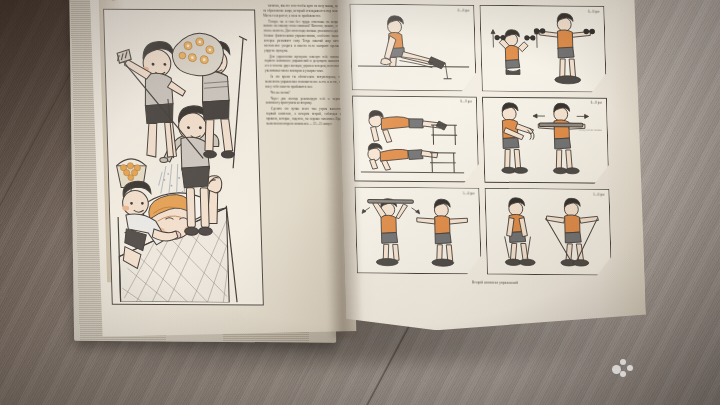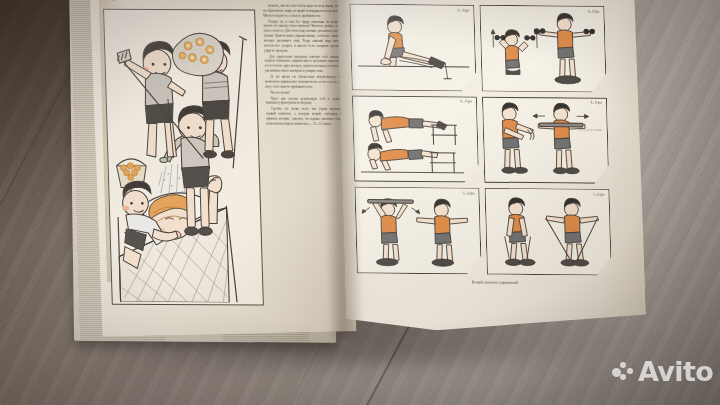--- a/index.html
+++ b/index.html
@@ -769,16 +769,15 @@
   <div class="floor-vignette"></div>
   <div id="grade"></div>
 
   <div id="avito">
     <span class="dots">
       <span class="d1"></span>
         <span class="d2"></span>
         <span class="d3"></span>
         <span class="d4"></span>
     </span>
-    <span class="word">Avito</span>
   </div>
 
 </div>
 
 </body></html>

